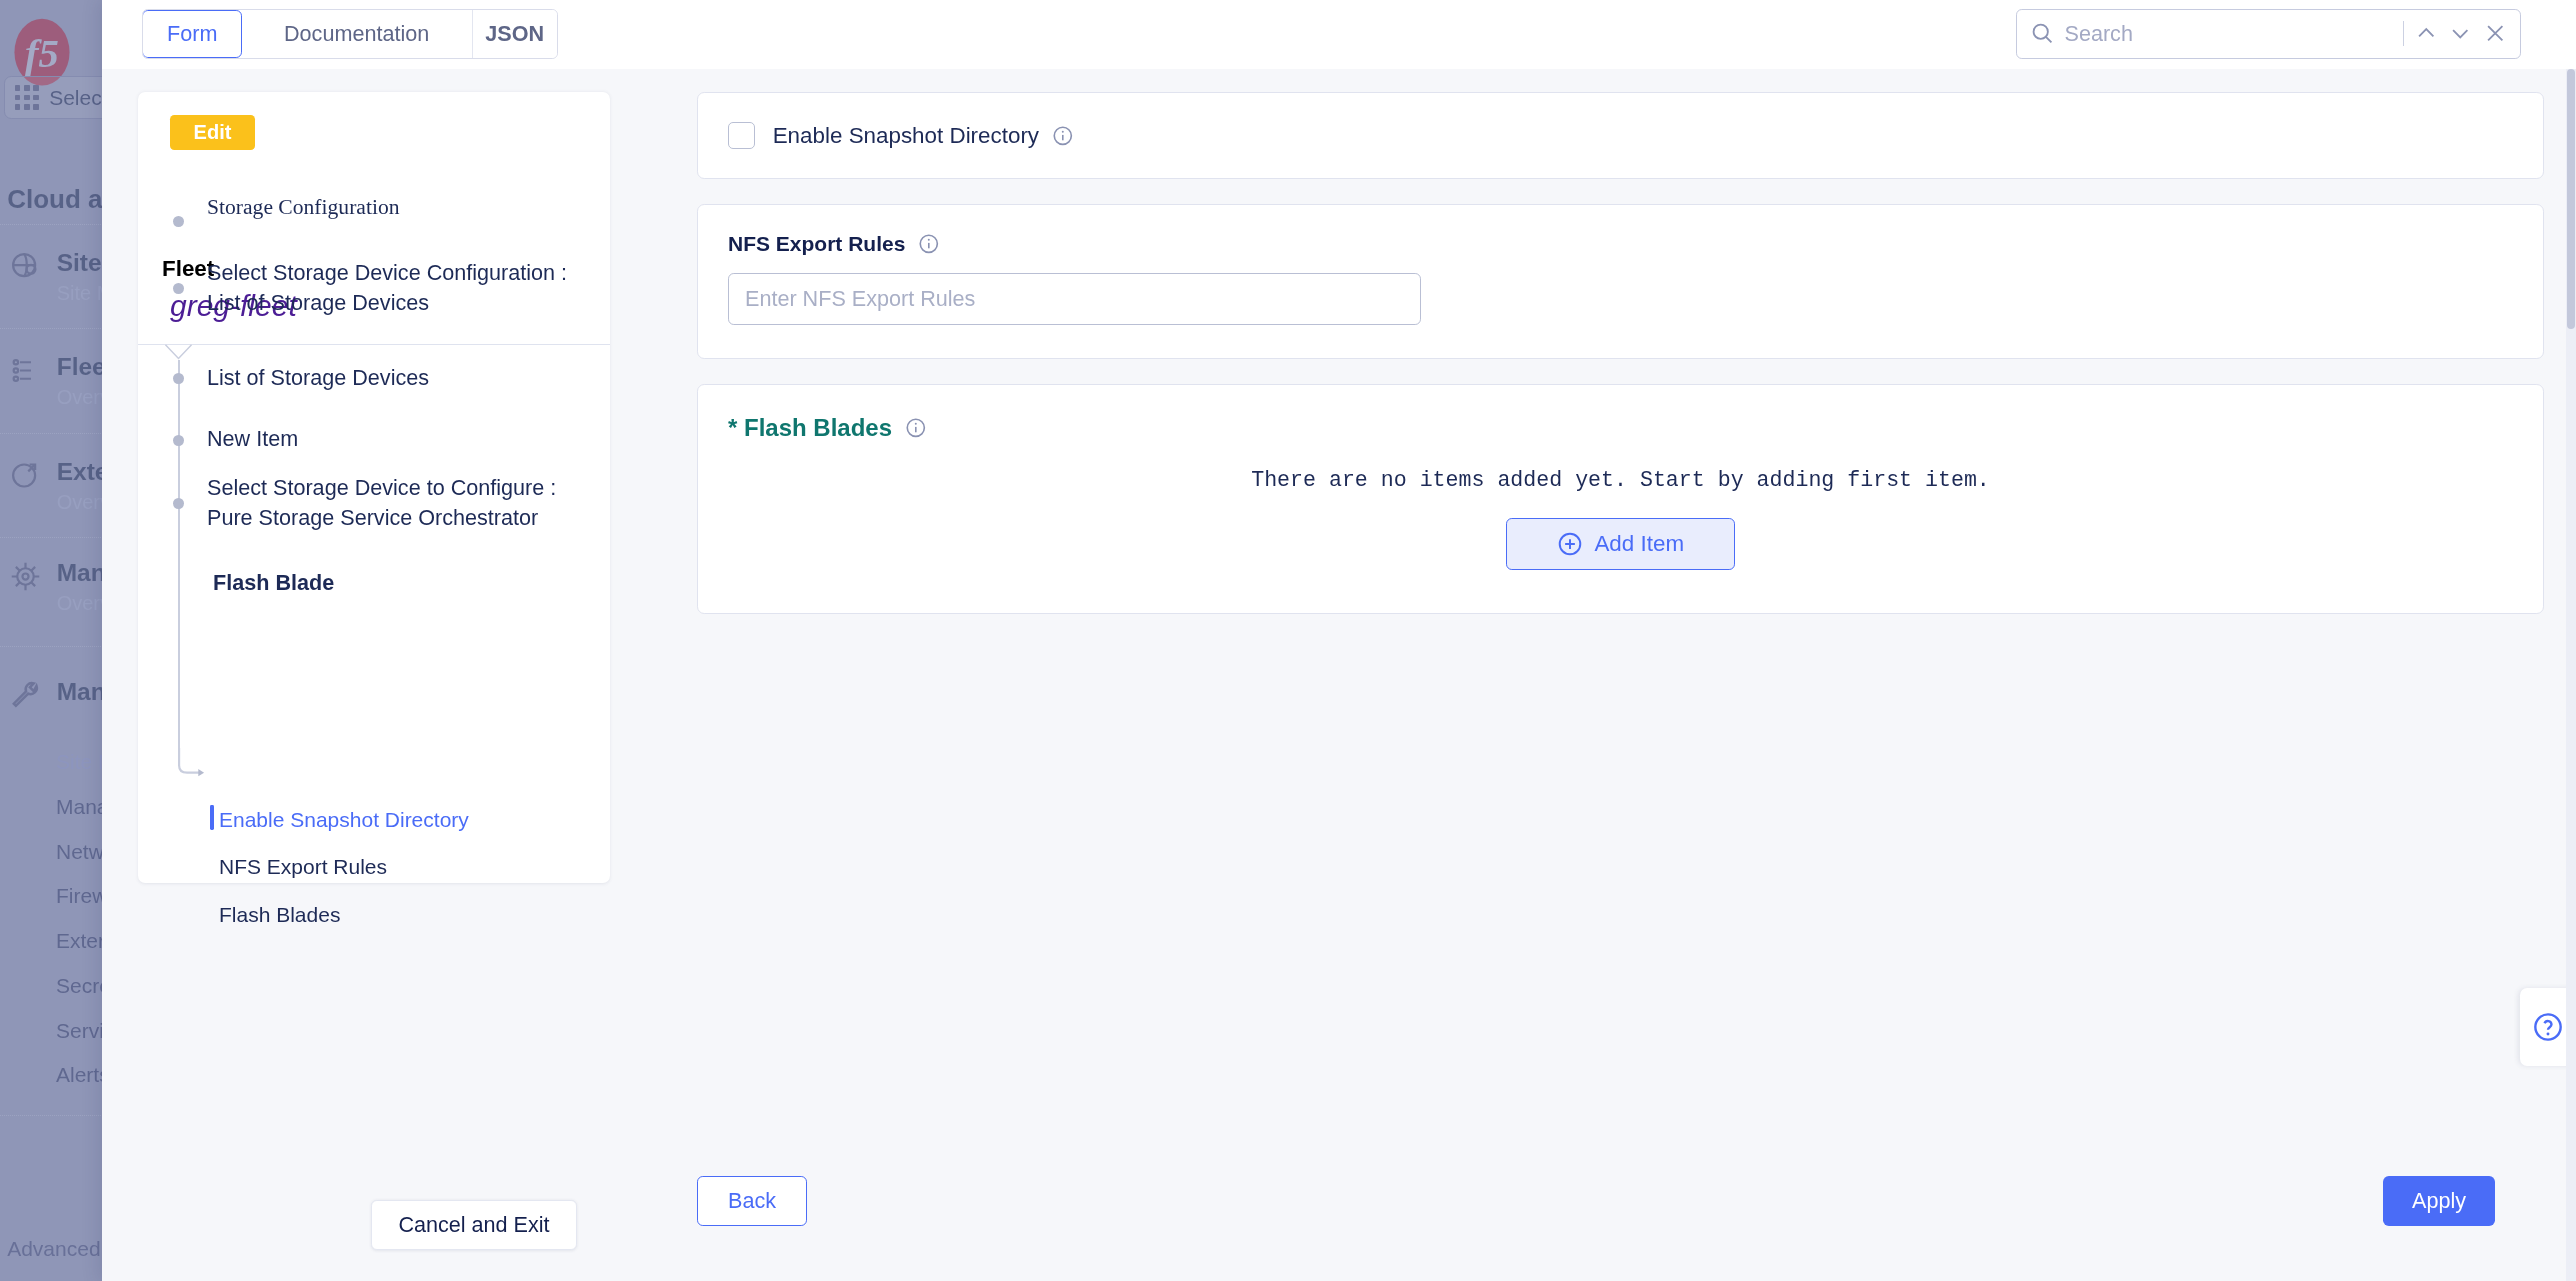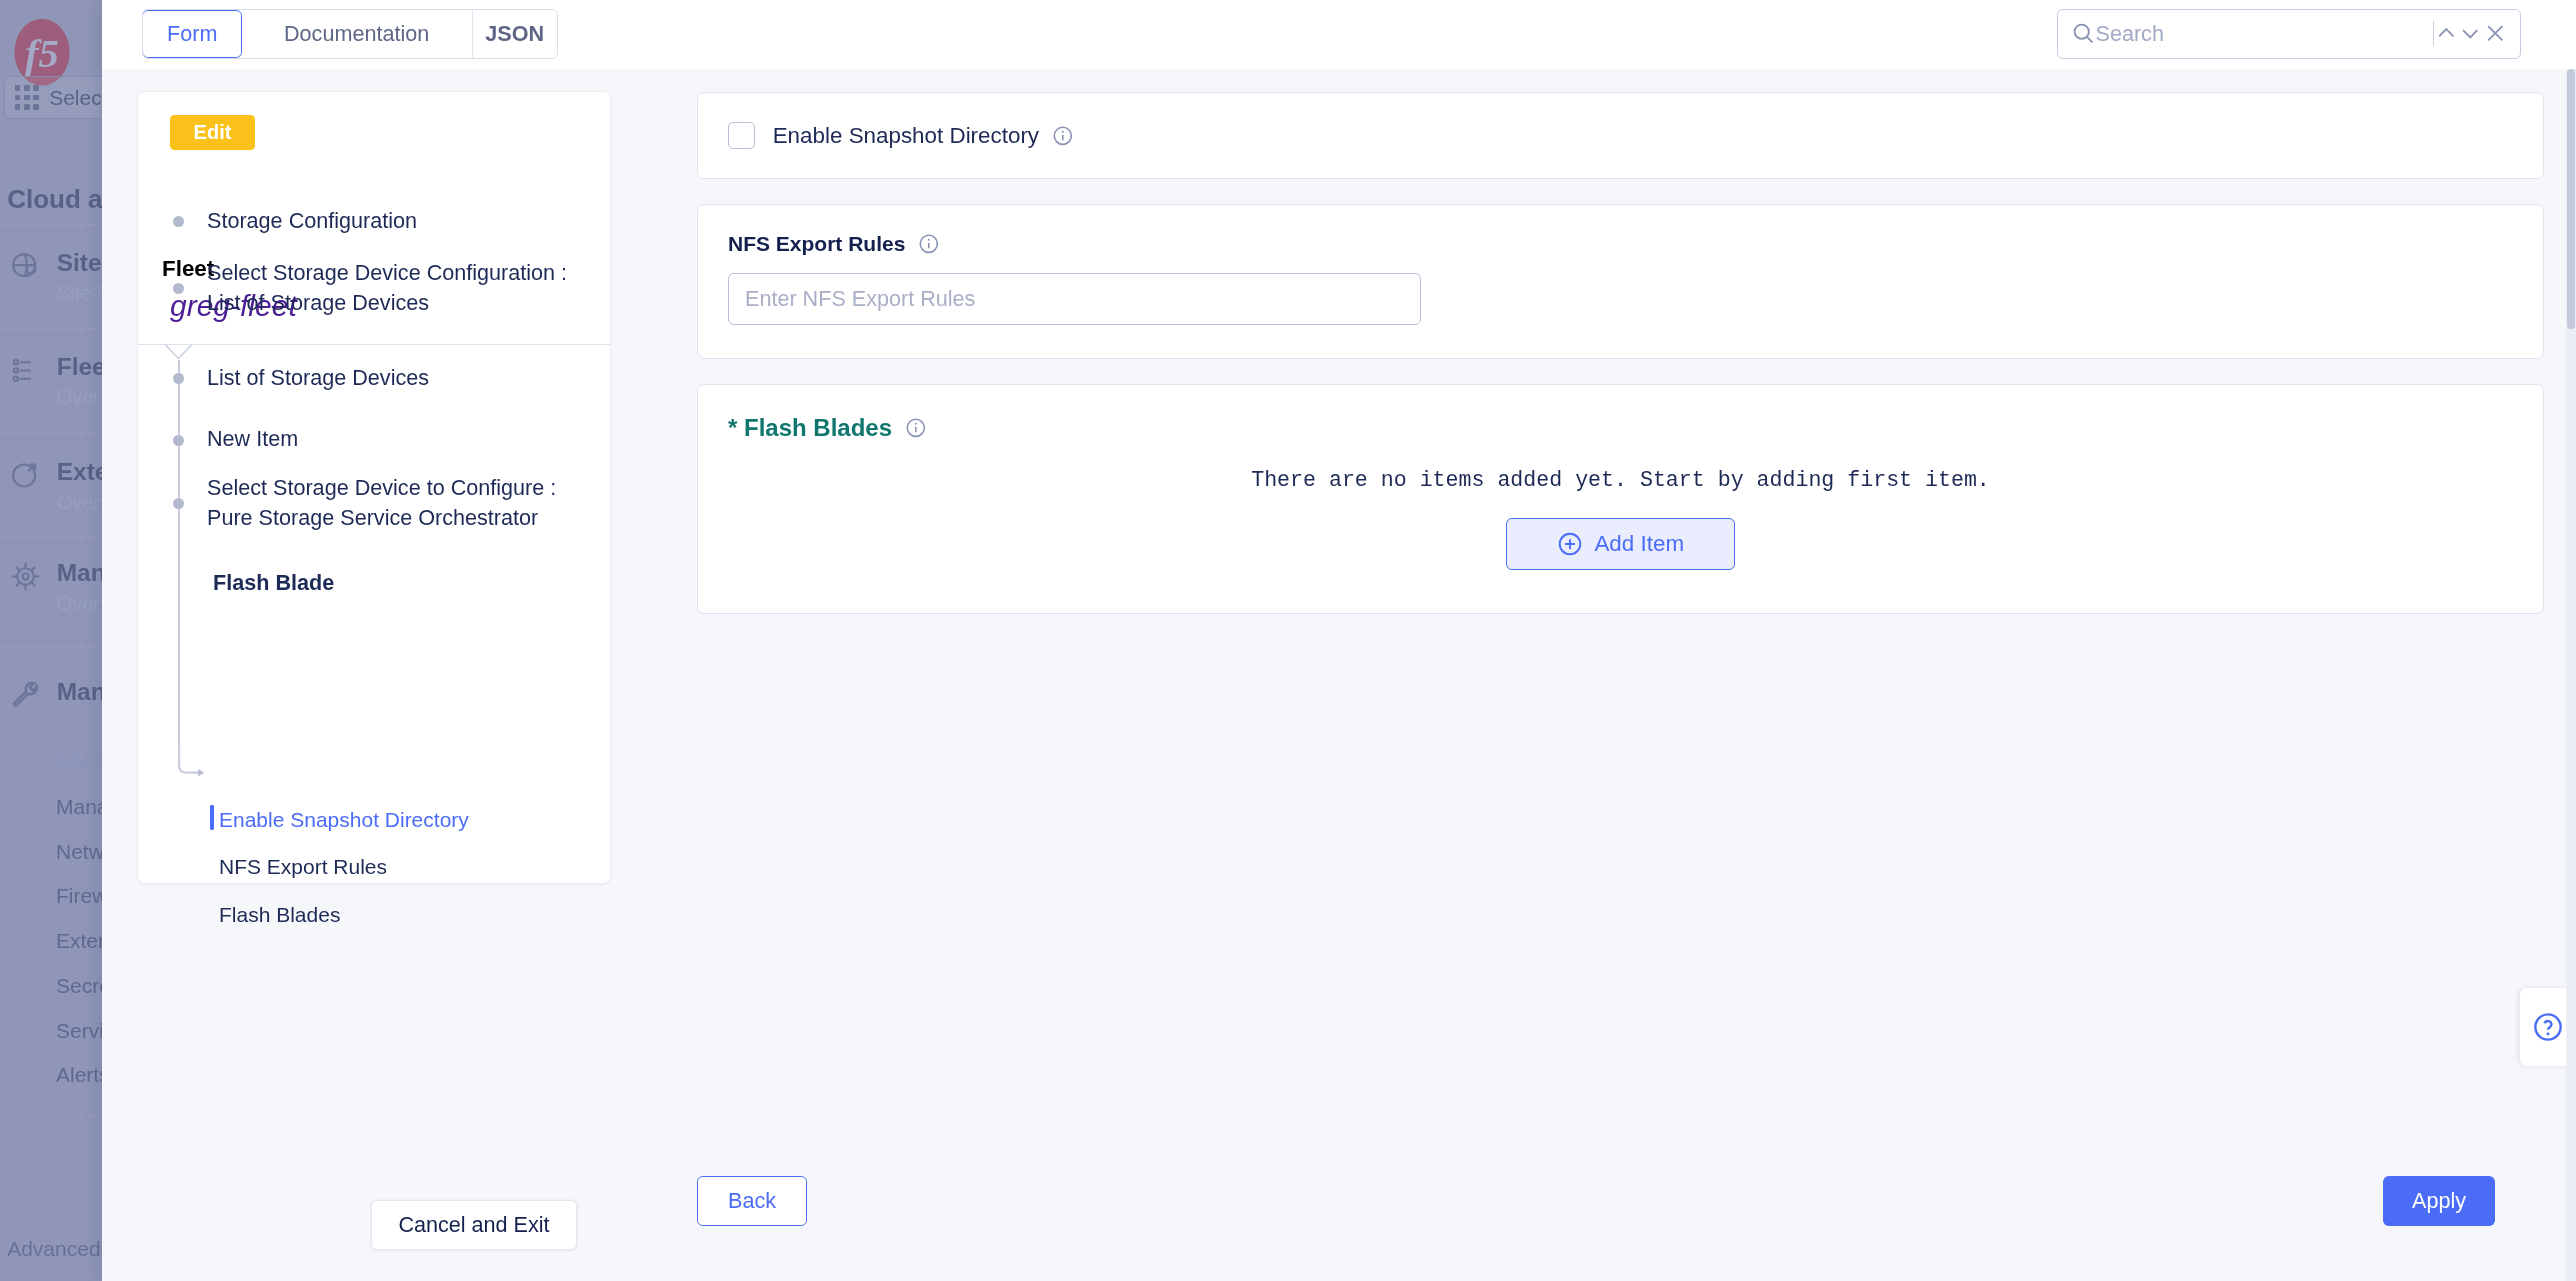--- a/index.html
+++ b/index.html
@@ -104,24 +104,24 @@
     color: #4a6cf7; border: 1.4px solid #4a6cf7; border-radius: 5.8px;
     margin: -0.7px; z-index: 2;
   }
   .tab-0 { width: 100px; }
   .tab-1 { width: 231px; }
   .tab-2 { width: 84px; font-weight: bold; }
 
   
   .searchbox {
     position: absolute; right: 55px; top: 8.7px;
-    width: 464px; height: 50px;
+    width: 505px; height: 50px;
     border: 0.7px solid #c6cbdf; border-radius: 5.8px;
     background: #fff;
-    display: flex; align-items: center; padding: 0 13px; 
+    display: flex; align-items: center; padding: 0 13px; gap: 10px;
   }
   .search-input {
     flex: 1; border: none; outline: none; background: transparent;
     font-family: "Liberation Sans", sans-serif;
     font-size: 21.6px; color: #2b3566;
   }
   .search-input::placeholder { color: #a3a9c4; }
   .search-div { width: 0.7px; height: 24.5px; background: #ccd1e2; }
   .sicon { width: 24.5px; height: 24.5px; color: #8b93b3; cursor: pointer; flex: none; }
 
@@ -418,21 +418,21 @@
       </svg>
     </div>
 
     <div class="tree-line"></div>
     <svg class="tree-elbow" viewBox="0 0 40 40" fill="none">
       <path d="M1.5 0v24c0 7 5 10 11 10h18" stroke="#c9cede" stroke-width="3"></path>
       <path d="M28 29l8 5-8 5z" fill="#b4bace"></path>
     </svg>
 
     <span class="tree-dot" style="top:124px;"></span>
-    <div class="tree-item" style="top:114px;">Storage Configuration</div>
+    <div class="tree-item" style="top:100px;font-family:Liberation Serif, serif;">Storage Configuration</div>
 
     <span class="tree-dot" style="top:191px;"></span>
     <div class="tree-item" style="top:166px;">Select Storage Device Configuration : List of Storage Devices</div>
 
     <span class="tree-dot" style="top:281px;"></span>
     <div class="tree-item" style="top:271px;">List of Storage Devices</div>
 
     <span class="tree-dot" style="top:343px;"></span>
     <div class="tree-item" style="top:332px;">New Item</div>
 

